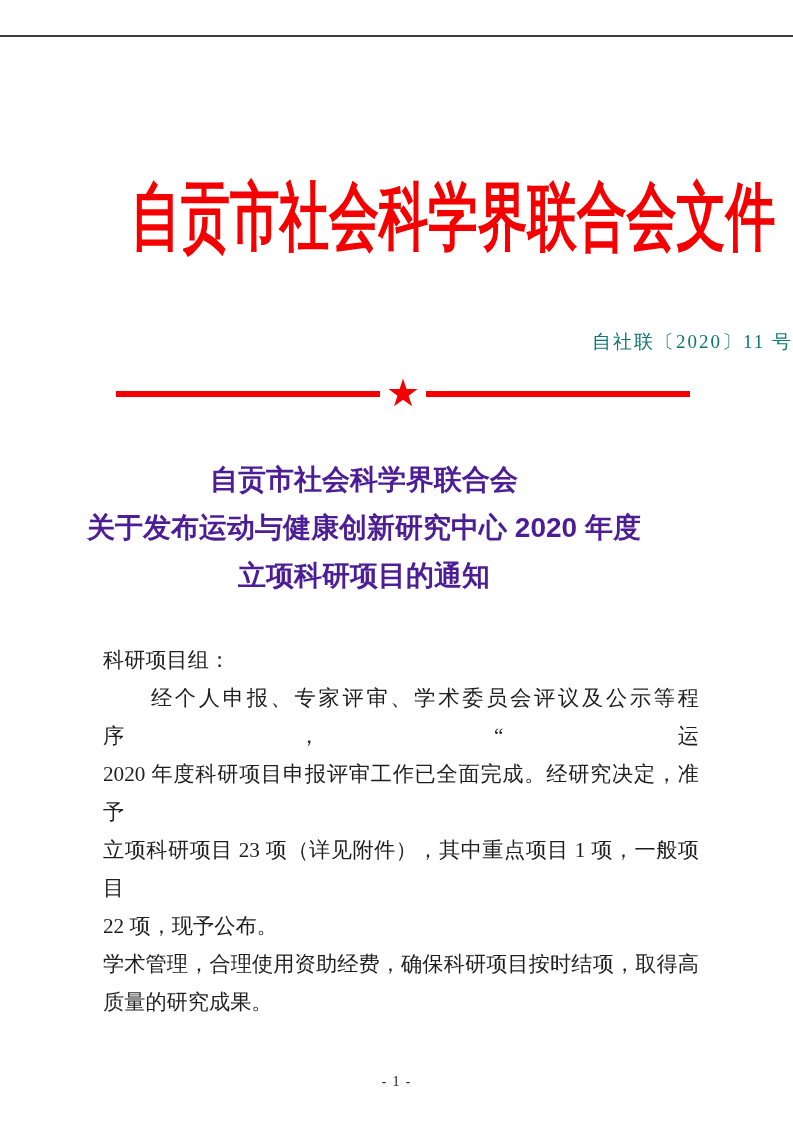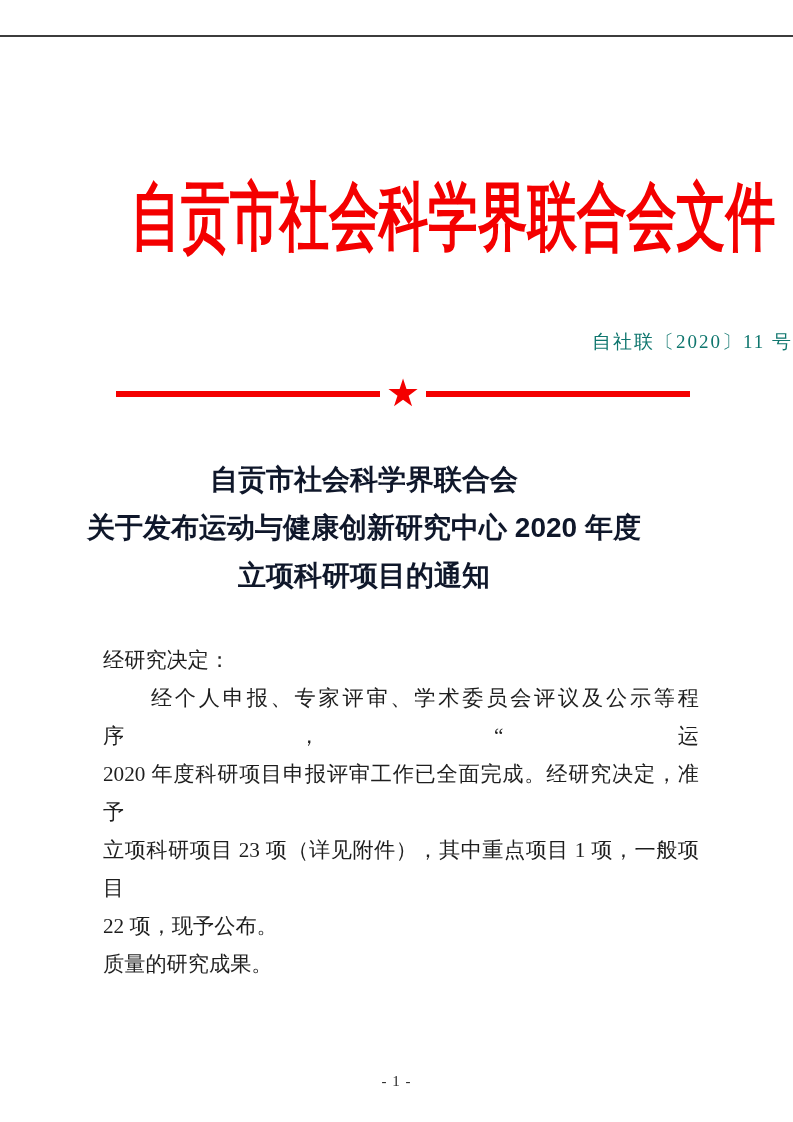--- a/index.html
+++ b/index.html
@@ -63,21 +63,21 @@
   }
   .notice-title {
     position: absolute;
     top: 421px; left: 0;
     width: 728px;
     text-align: center;
     font-family: "Liberation Sans", "DejaVu Sans", sans-serif;
     font-weight: bold;
     font-size: 28px;
     line-height: 48px;
-    color: #0f172a;
+    color: #4c1d95;
   }
   .body-text {
     position: absolute;
     top: 606px; left: 103px;
     width: 596px;
     font-size: 21.2px;
     line-height: 38px;
     color: #1e1e1e;
   }
   .bodyline {
@@ -113,22 +113,23 @@
     <div class="seg"></div>
   </div>
 
   <div class="notice-title">
     <div class="title-line">自贡市社会科学界联合会</div>
     <div class="title-line">关于发布运动与健康创新研究中心 2020 年度</div>
     <div class="title-line">立项科研项目的通知</div>
   </div>
 
   <div class="body-text">
-      <div class="bodyline last">经研究决定：</div>
+      <div class="bodyline last">科研项目组：</div>
       <div class="bodyline">　　经个人申报、专家评审、学术委员会评议及公示等程序，“运</div>
       <div class="bodyline">2020 年度科研项目申报评审工作已全面完成。经研究决定，准予</div>
       <div class="bodyline">立项科研项目 23 项（详见附件），其中重点项目 1 项，一般项目</div>
       <div class="bodyline last">22 项，现予公布。</div>
+      <div class="bodyline">学术管理，合理使用资助经费，确保科研项目按时结项，取得高</div>
       <div class="bodyline last">质量的研究成果。</div>
     </div>
 
   <div class="page-number">- 1 -</div>
 </div>
 
 </body></html>

